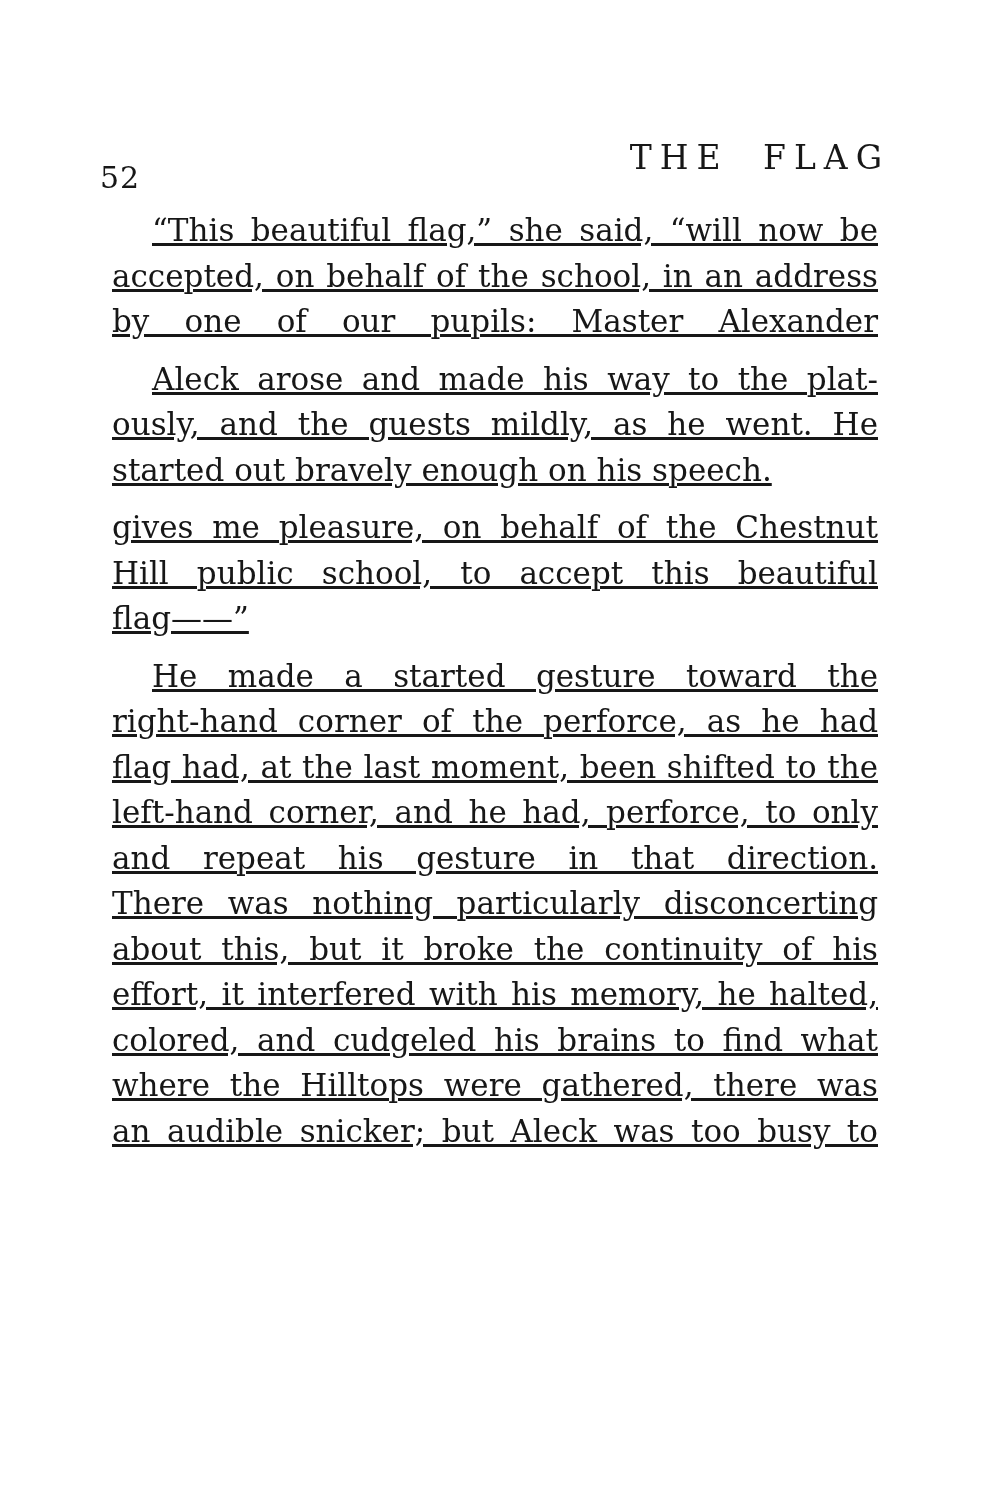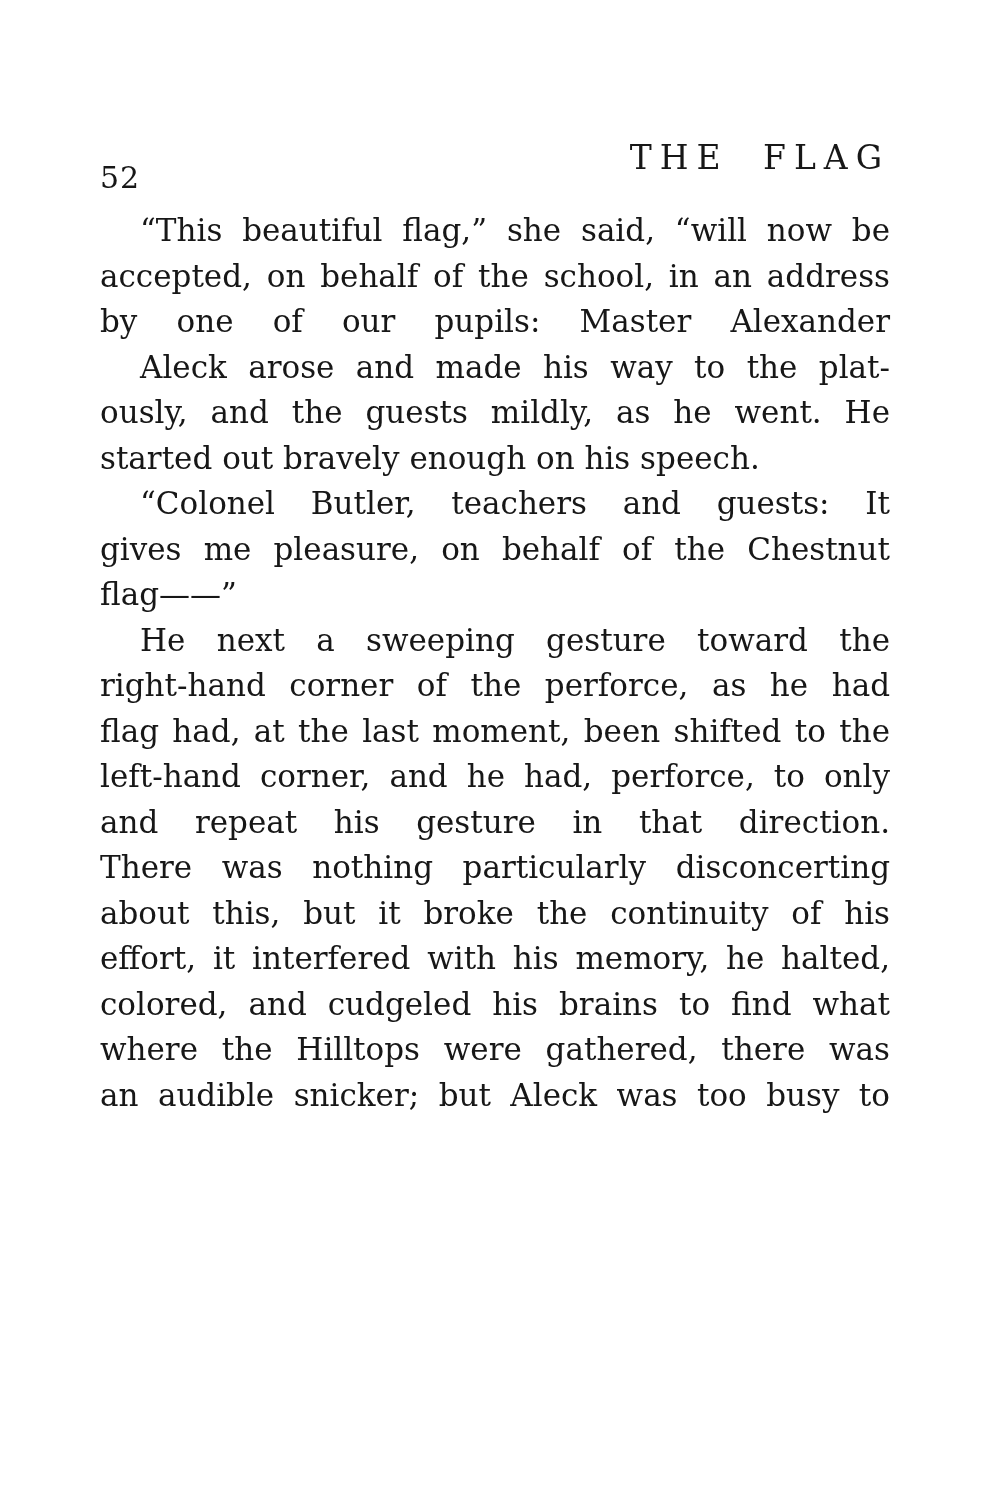--- a/index.html
+++ b/index.html
@@ -34,21 +34,22 @@
   .running-title {
     text-align: right;
     font-size: 33px;
     letter-spacing: 8px;
     word-spacing: 16px;
   }
   .text-body {
     width: 100%;
   }
   .paragraph {
-    margin: 0;
+    margin: 12px;
+    text-decoration: underline;
   }
   .line {
     font-size: 31px;
     line-height: 45.5px;
     white-space: normal;
     text-align: left;
   }
   .line.just {
     text-align: justify;
     text-align-last: justify;
@@ -71,26 +72,26 @@
         <div class="line just indent">“This beautiful flag,” she said, “will now be</div>
         <div class="line just">accepted, on behalf of the school, in an address</div>
         <div class="line just">by one of our pupils: Master Alexander</div>
       </div>
       <div class="paragraph">
         <div class="line just indent">Aleck arose and made his way to the plat-</div>
         <div class="line just">ously, and the guests mildly, as he went. He</div>
         <div class="line">started out bravely enough on his speech.</div>
       </div>
       <div class="paragraph">
-        <div class="line just indent">“Colonel Butler, teachers and guests: It</div>
         <div class="line just">gives me pleasure, on behalf of the Chestnut</div>
+        <div class="line just">Hill public school, to accept this beautiful</div>
         <div class="line">flag——”</div>
       </div>
       <div class="paragraph">
-        <div class="line just indent">He next a sweeping gesture toward the</div>
+        <div class="line just indent">He made a started gesture toward the</div>
         <div class="line just">right-hand corner of the perforce, as he had</div>
         <div class="line just">flag had, at the last moment, been shifted to the</div>
         <div class="line just">left-hand corner, and he had, perforce, to only</div>
         <div class="line just">and repeat his gesture in that direction.</div>
         <div class="line just">There was nothing particularly disconcerting</div>
         <div class="line just">about this, but it broke the continuity of his</div>
         <div class="line just">effort, it interfered with his memory, he halted,</div>
         <div class="line just">colored, and cudgeled his brains to find what</div>
         <div class="line just">where the Hilltops were gathered, there was</div>
         <div class="line just">an audible snicker; but Aleck was too busy to</div>

